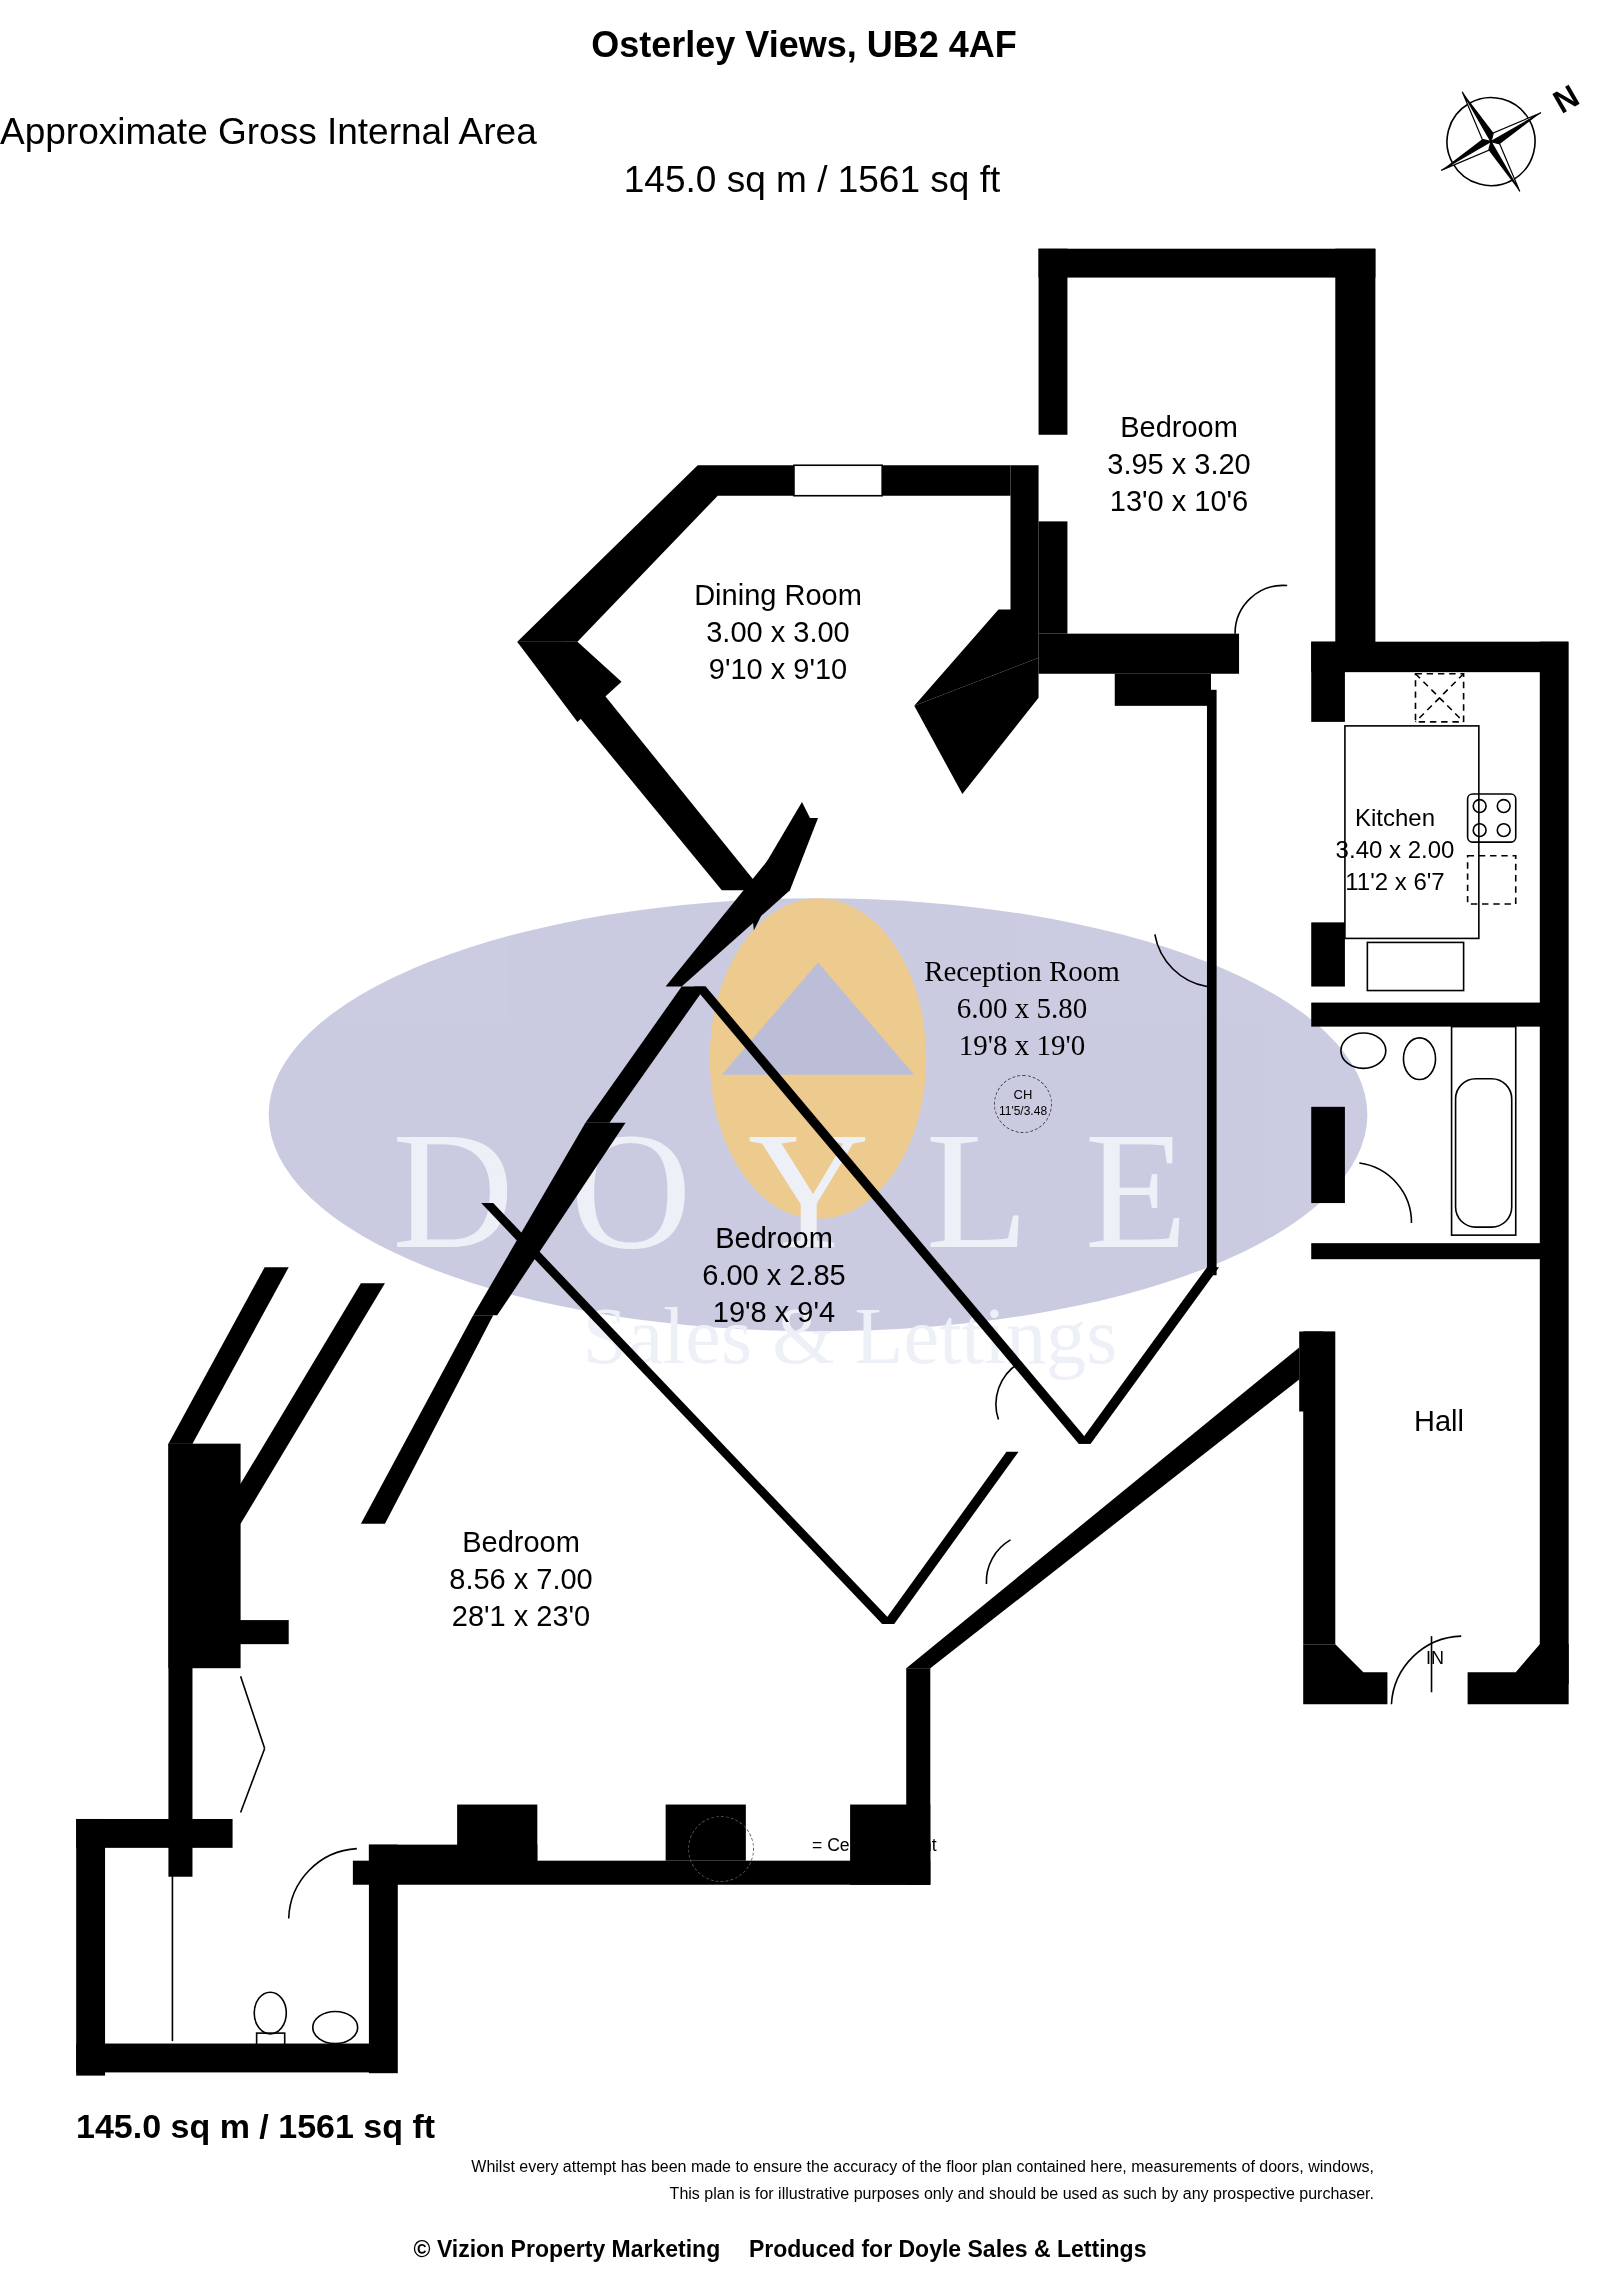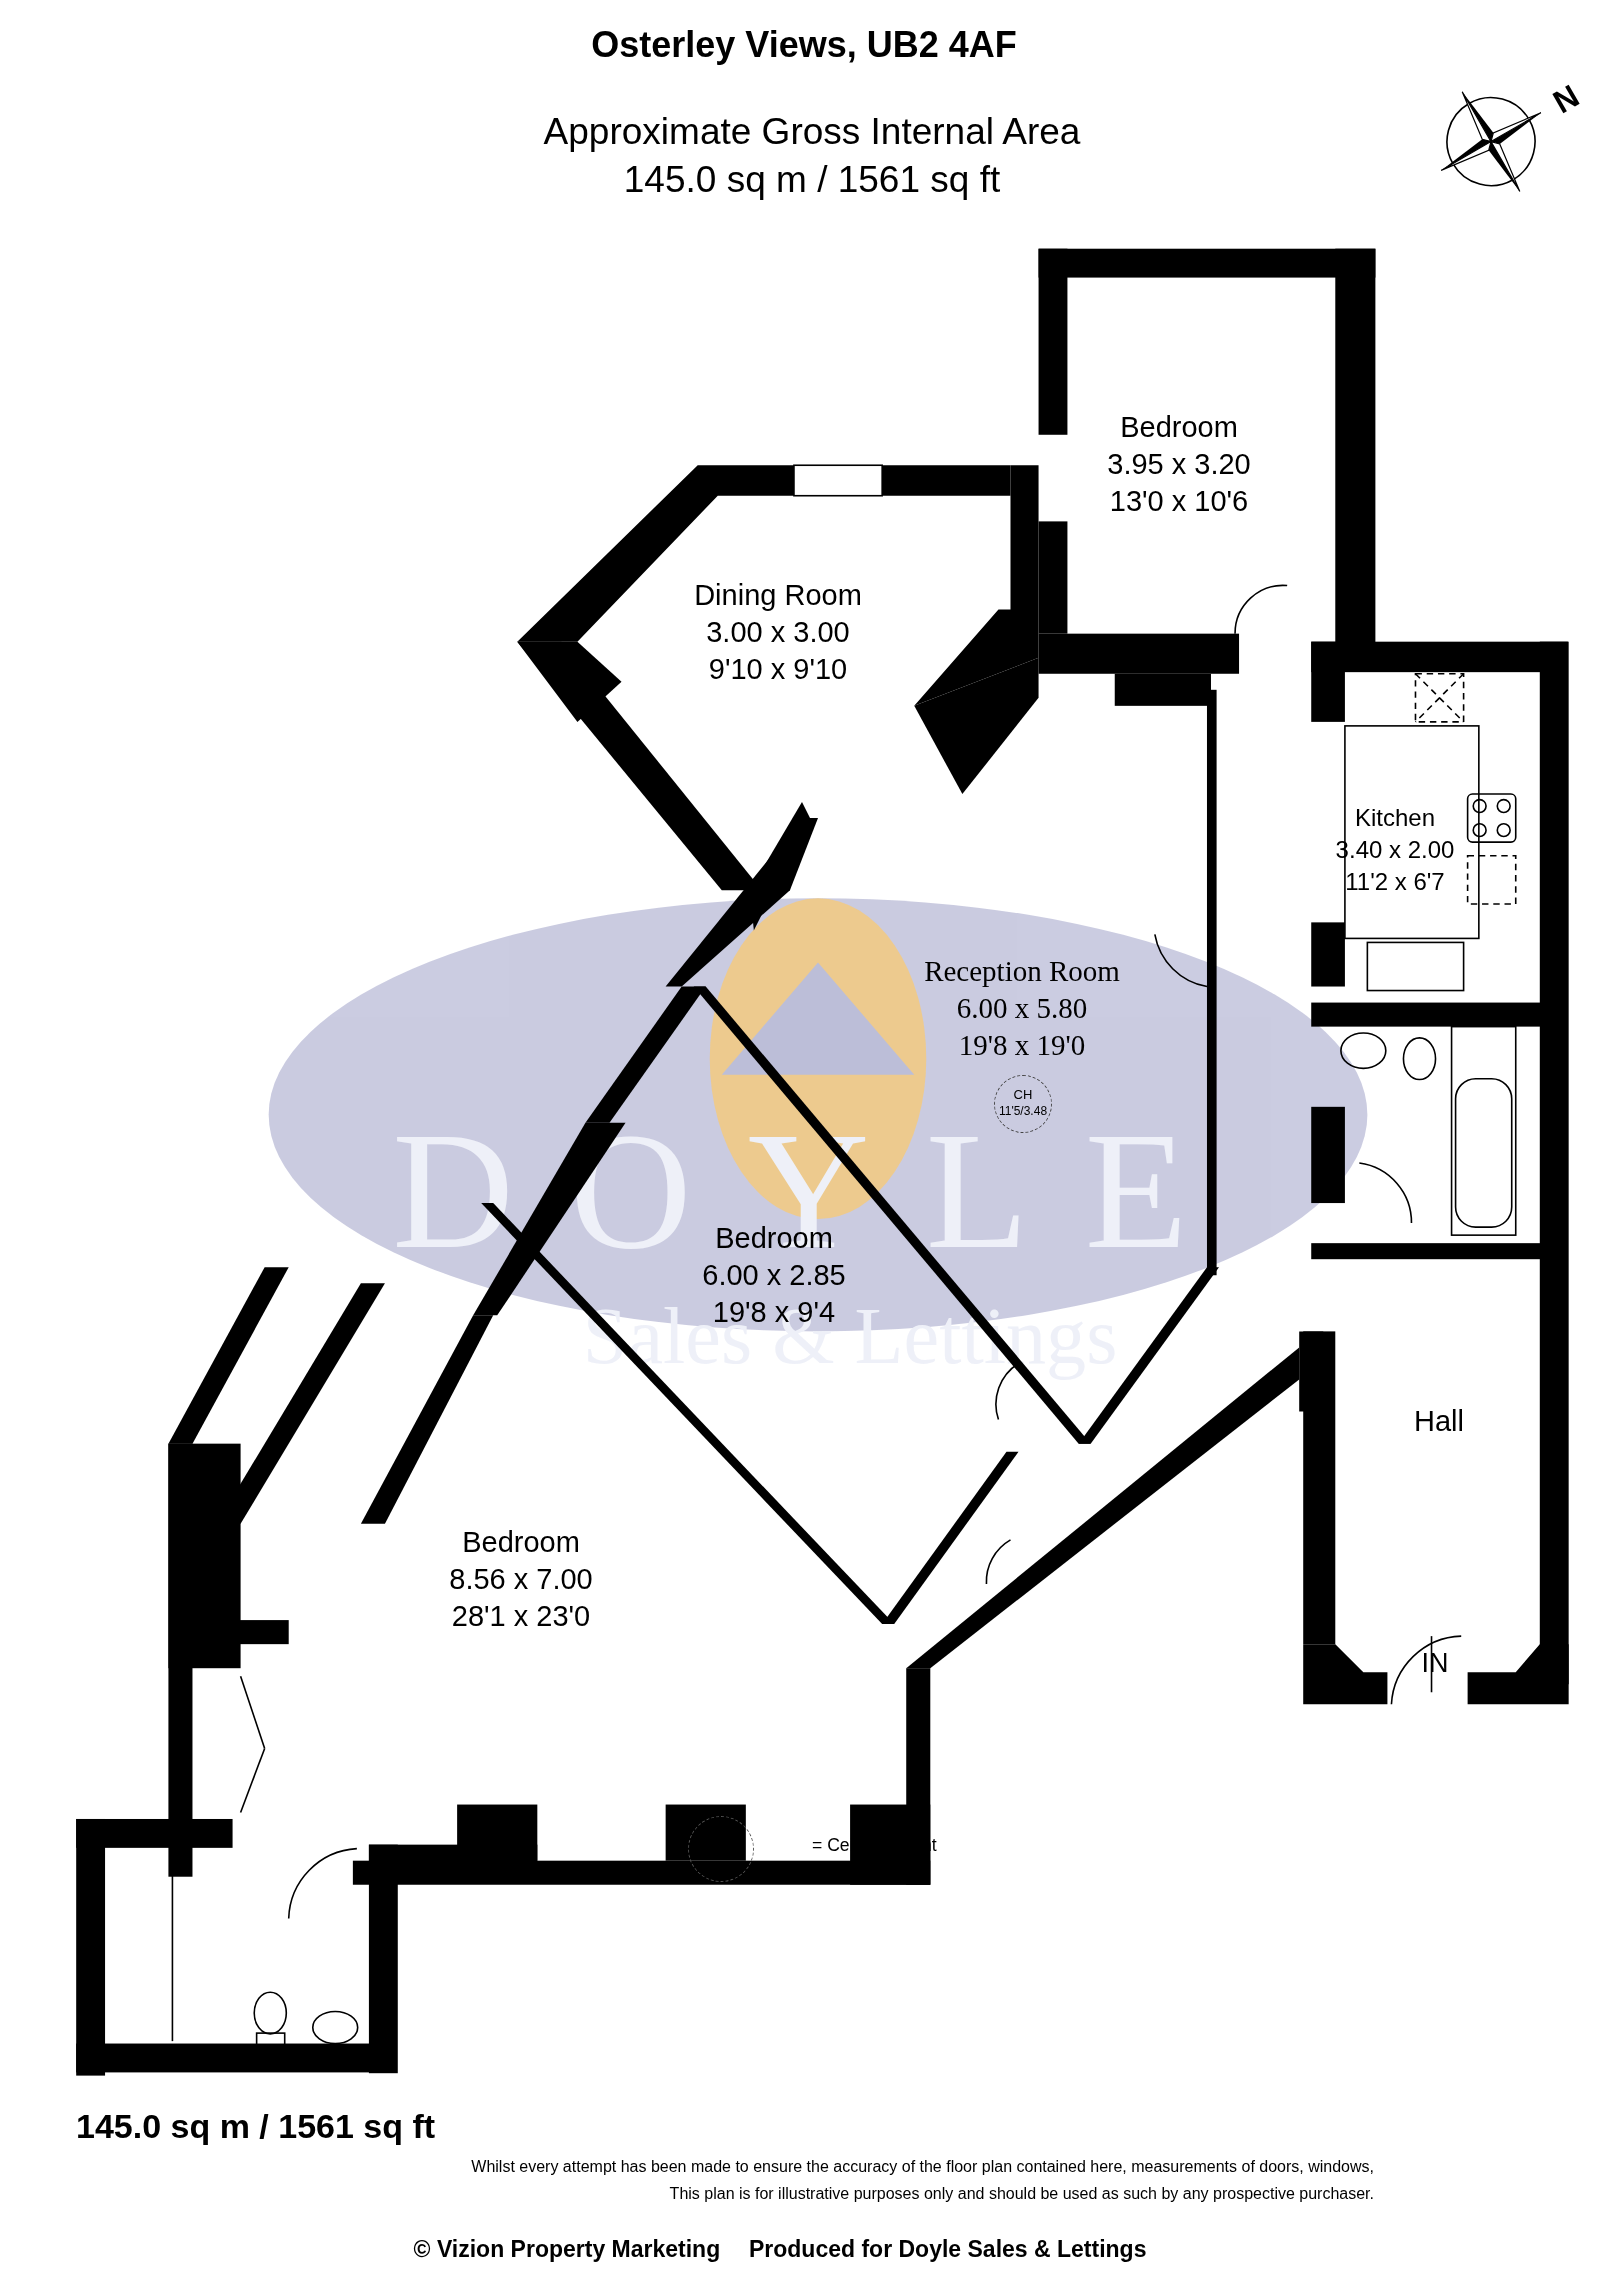--- a/index.html
+++ b/index.html
@@ -1,24 +1,24 @@
 <!DOCTYPE html>
 <html style="font-size:13px"><head>
 <meta charset="utf-8">
 <style>
   html, body { margin: 0; padding: 0; background: #ffffff; }
   body { width: 1624px; height: 2273px; position: relative; overflow: hidden; font-family: "Liberation Sans", sans-serif; color: #000; }
   .title { position: absolute; left: 0; width: 1608px; top: 24px; text-align: center; font-weight: bold; font-size: 36px; letter-spacing: 0px; }
-  .subtitle { position: absolute; left: 0; width: 1624px; top: 111px; text-align: center; font-size: 37px; }
+  .subtitle { position: absolute; left: 0; width: 1624px; top: 111px; font-size: 37px; }
   .subarea { position: absolute; left: 0; width: 1624px; top: 159px; text-align: center; font-size: 37px; }
   #plan { position: absolute; left: 0; top: 0; width: 1624px; height: 2273px; }
   .room-label { position: absolute; text-align: center; font-size: 29px; line-height: 37px; transform: translateX(-50%); white-space: nowrap; }
   .room-label .name, .room-label .metric, .room-label .imperial { display: block; }
   .hall-label { position: absolute; font-size: 29px; transform: translateX(-50%); }
-  .in-label { position: absolute; font-size: 27px; transform: translateX(-50%); }
+  .in-label { position: absolute; font-size: 18px; transform: translateX(-50%); }
   .ch-badge { position: absolute; width: 58px; height: 58px; border: 1.6px dashed #444; border-radius: 50%; text-align: center; font-size: 13px; line-height: 16px; box-sizing: border-box; padding-top: 11.2px; }
   .ch-legend { position: absolute; left: 688px; top: 1816px; width: 66px; height: 66px; border: 1.6px dashed #555; border-radius: 50%; text-align: center; font-size: 17.6px; line-height: 63px; box-sizing: border-box; }
   .ch-legend-text { position: absolute; left: 812px; top: 1835px; font-size: 17.6px; }
   .area-bottom { position: absolute; left: 76px; top: 2107px; font-size: 34px; font-weight: bold; }
   .disclaimer { position: absolute; left: 0; width: 1374px; top: 2154px; text-align: right; font-size: 16px; line-height: 26.5px; }
   .disclaimer span { display: block; }
   .credits { position: absolute; left: 0; width: 1560px; top: 2236px; text-align: center; font-size: 23px; font-weight: bold; }
   .credits span { margin: 0 11.2px; }
   .compass { position: absolute; left: 1435px; top: 76px; width: 160px; height: 120px; }
 </style>

